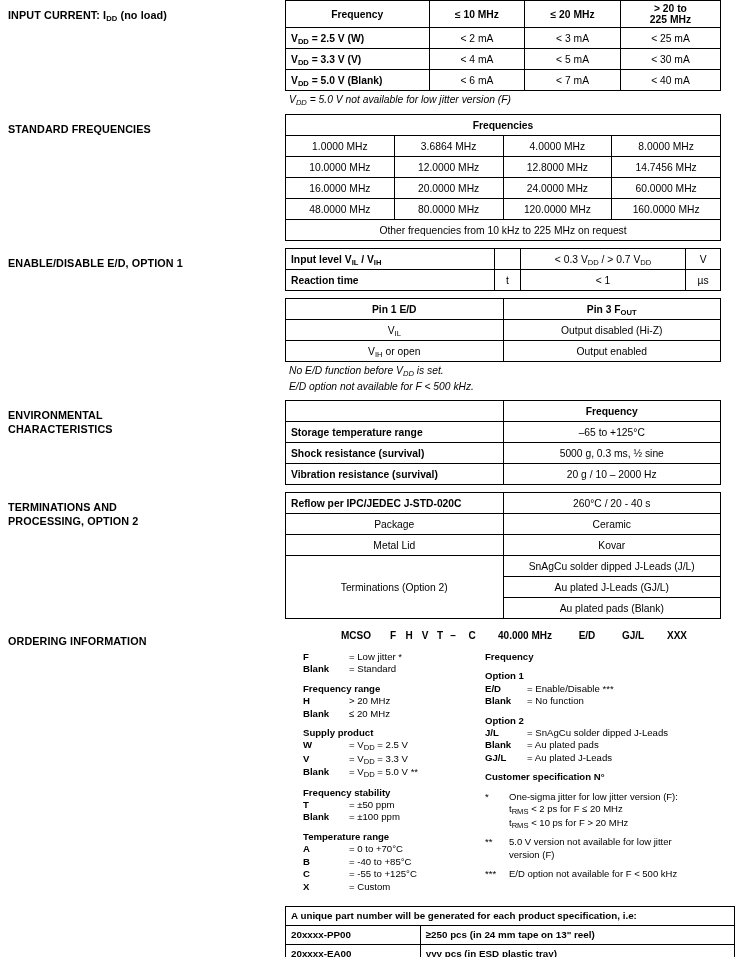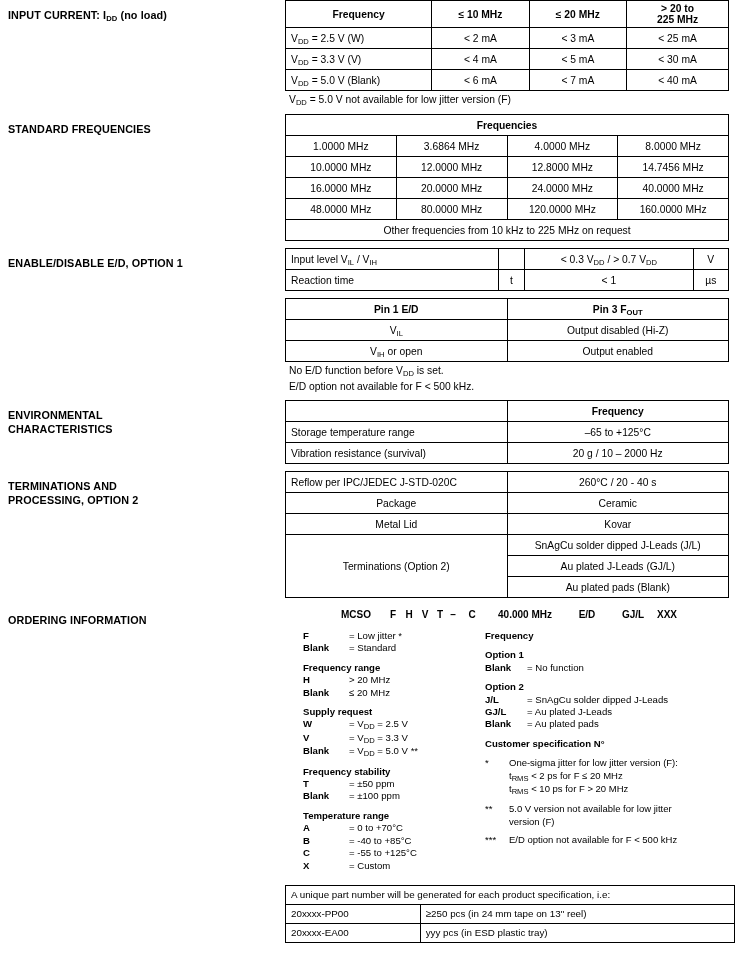--- a/index.html
+++ b/index.html
@@ -12,27 +12,27 @@
     position:relative;
   }
   .page{position:relative;width:735px;height:877px;padding:0;box-sizing:border-box;}
   .row{display:flex;width:100%;box-sizing:border-box;}
   .lbl{
     width:285px;min-width:285px;box-sizing:border-box;
     padding-left:8px;padding-top:8px;
     font-weight:bold;font-size:10.8px;letter-spacing:.1px;
     line-height:14px;
   }
-  .content{flex:1;box-sizing:border-box;padding-right:6px;}
+  .content{flex:1;box-sizing:border-box;padding-right:14px;}
   table{border-collapse:collapse;width:100%;font-size:10.3px;}
   td,th{border:1px solid #000;padding:2px 5px;vertical-align:middle;height:16px;}
   th{font-weight:bold;text-align:center;}
   .c{text-align:center;}
-  .l{text-align:left;}
-  .note{font-size:10.3px;padding:2px 0 0 4px;line-height:13px;}
+  .l{text-align:left;font-weight:bold;}
+  .note{font-size:10.3px;padding:2px 0 0 4px;line-height:13px;font-style:italic;}
   sub{font-size:7.6px;vertical-align:baseline;position:relative;top:2px;}
   .sec{margin-top:7px;}
   
   .order-wrap{position:relative;margin-top:4px;font-size:9.6px;}
   .ord-top{display:flex;align-items:flex-end;gap:0;padding-left:56px;font-weight:bold;font-size:10px;}
   .ord-top span{display:inline-block;}
   .legend{display:flex;margin-top:10px;}
   .legend-col{box-sizing:border-box;}
   .legend-left{width:200px;padding-left:18px;}
   .legend-right{width:250px;}
@@ -106,21 +106,21 @@
         <tr>
           <td class="c">10.0000 MHz</td>
           <td class="c">12.0000 MHz</td>
           <td class="c">12.8000 MHz</td>
           <td class="c">14.7456 MHz</td>
         </tr>
         <tr>
           <td class="c">16.0000 MHz</td>
           <td class="c">20.0000 MHz</td>
           <td class="c">24.0000 MHz</td>
-          <td class="c">40.0000 MHz</td>
+          <td class="c">60.0000 MHz</td>
         </tr>
         <tr>
           <td class="c">48.0000 MHz</td>
           <td class="c">80.0000 MHz</td>
           <td class="c">120.0000 MHz</td>
           <td class="c">160.0000 MHz</td>
         </tr>
         <tr>
           <td class="c" colspan="4">Other frequencies from 10 kHz to 225 MHz on request</td>
         </tr>
@@ -178,20 +178,24 @@
     <div class="content">
       <table>
         <tbody>
             <tr>
           <th style="width:50%"></th>
           <th style="width:50%">Frequency</th>
         </tr>
         <tr>
           <td class="l">Storage temperature range</td>
           <td class="c">–65 to +125°C</td>
+        </tr>
+        <tr>
+          <td class="l">Shock resistance (survival)</td>
+          <td class="c">5000 g, 0.3 ms, ½ sine</td>
         </tr>
         <tr>
           <td class="l">Vibration resistance (survival)</td>
           <td class="c">20 g / 10 – 2000 Hz</td>
         </tr>
       </tbody>
         </table>
     </div>
   </div>
 
@@ -238,39 +242,39 @@
         <span style="width:44px">MCSO</span>
         <span style="width:16px;text-align:center">F</span>
         <span style="width:16px;text-align:center">H</span>
         <span style="width:16px;text-align:center">V</span>
         <span style="width:14px;text-align:center">T</span>
         <span style="width:12px;text-align:center">–</span>
         <span style="width:26px;text-align:center">C</span>
         <span style="width:80px;text-align:center">40.000 MHz</span>
         <span style="width:44px;text-align:center">E/D</span>
         <span style="width:48px;text-align:center">GJ/L</span>
-        <span style="width:40px;text-align:left">XXX</span>
+        <span style="width:40px;text-align:center">XXX</span>
       </div>
 
       <div class="legend">
         <div class="legend-col legend-left">
 
           <div class="grp">
             <div><b class="mono-ind">F</b><span>= Low jitter *</span></div>
             <div><b class="mono-ind">Blank</b><span>= Standard</span></div>
           </div>
 
           <div class="grp">
             <div><b>Frequency range</b></div>
             <div><b class="mono-ind">H</b><span>&gt; 20 MHz</span></div>
             <div><b class="mono-ind">Blank</b><span>≤ 20 MHz</span></div>
           </div>
 
           <div class="grp">
-            <div><b>Supply request</b></div>
+            <div><b>Supply product</b></div>
             <div><b class="mono-ind">W</b><span>= V</span><sub>DD</sub><span> = 2.5 V</span></div>
             <div><b class="mono-ind">V</b><span>= V</span><sub>DD</sub><span> = 3.3 V</span></div>
             <div><b class="mono-ind">Blank</b><span>= V</span><sub>DD</sub><span> = 5.0 V **</span></div>
           </div>
 
           <div class="grp">
             <div><b>Frequency stability</b></div>
             <div><b class="mono-ind">T</b><span>=  ±50 ppm</span></div>
             <div><b class="mono-ind">Blank</b><span>=  ±100 ppm</span></div>
           </div>
@@ -285,28 +289,29 @@
 
         </div>
 
         <div class="legend-col legend-right">
           <div class="grp">
             <div><b>Frequency</b></div>
           </div>
 
           <div class="grp">
             <div><b>Option 1</b></div>
+            <div><b class="mono-ind2">E/D</b><span>= Enable/Disable ***</span></div>
             <div><b class="mono-ind2">Blank</b><span>= No function</span></div>
           </div>
 
           <div class="grp">
             <div><b>Option 2</b></div>
             <div><b class="mono-ind2">J/L</b><span>= SnAgCu solder dipped J-Leads</span></div>
+            <div><b class="mono-ind2">Blank</b><span>= Au plated pads</span></div>
             <div><b class="mono-ind2">GJ/L</b><span>= Au plated J-Leads</span></div>
-            <div><b class="mono-ind2">Blank</b><span>= Au plated pads</span></div>
           </div>
 
           <div class="grp">
             <div><b>Customer specification N°</b></div>
           </div>
 
           <div class="footnotes">
             <div>
               <span style="display:inline-block;width:24px;vertical-align:top">*</span><span style="display:inline-block;width:214px;vertical-align:top">
                 <span>One-sigma jitter for low jitter version (F):</span><br>

